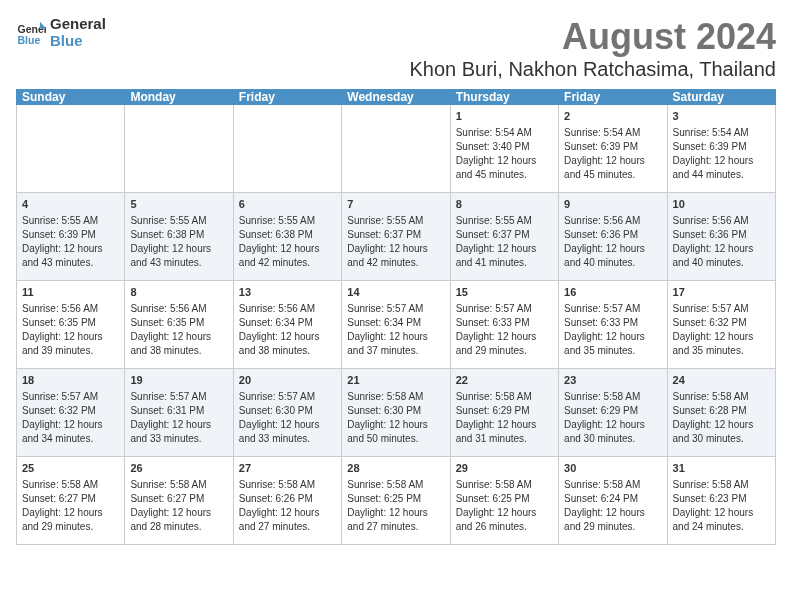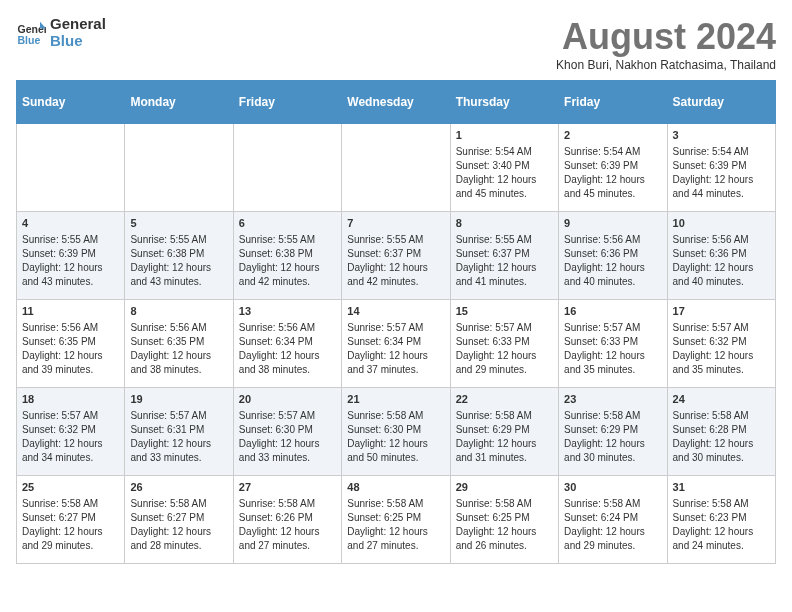--- a/index.html
+++ b/index.html
@@ -27,33 +27,33 @@
     }
     .title-block {
       text-align: right;
     }
     .main-title {
       font-size: 36px;
       font-weight: bold;
       color: #737373;
     }
     .subtitle {
-      font-size: 12px;
+      font-size: 20px;
       color: #333;
     }
     table {
       width: 100%;
       border-collapse: collapse;
       font-size: 10.5px;
     }
     th {
       background-color: #4a90c4;
       color: #fff;
       text-align: left;
-      padding: 14px 5px;
+      padding: 0 5px;
       font-size: 12px;
       font-weight: bold;
       border: 1px solid #4a90c4;
     }
     td {
       border: 1px solid #ccc;
       vertical-align: top;
       padding: 4px 5px;
       height: 88px;
       width: 14.28%;
@@ -303,21 +303,21 @@
           <div>and 28 minutes.</div>
         </td>
         <td>
           <div class="day-num">27</div>
           <div>Sunrise: 5:58 AM</div>
           <div>Sunset: 6:26 PM</div>
           <div>Daylight: 12 hours</div>
           <div>and 27 minutes.</div>
         </td>
         <td>
-          <div class="day-num">48</div>
+          <div class="day-num">28</div>
           <div>Sunrise: 5:58 AM</div>
           <div>Sunset: 6:25 PM</div>
           <div>Daylight: 12 hours</div>
           <div>and 27 minutes.</div>
         </td>
         <td>
           <div class="day-num">29</div>
           <div>Sunrise: 5:58 AM</div>
           <div>Sunset: 6:25 PM</div>
           <div>Daylight: 12 hours</div>

